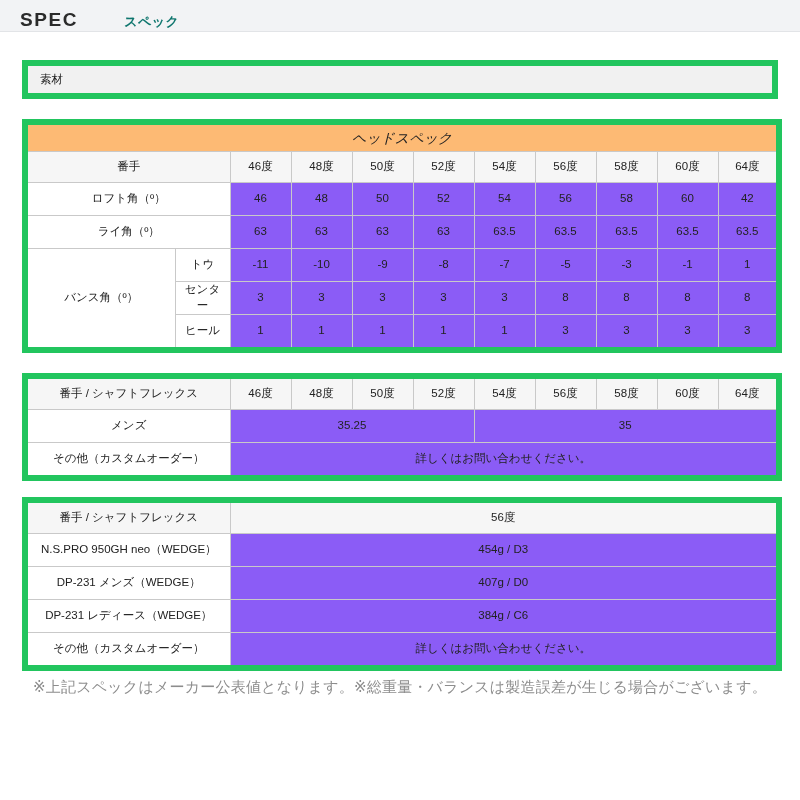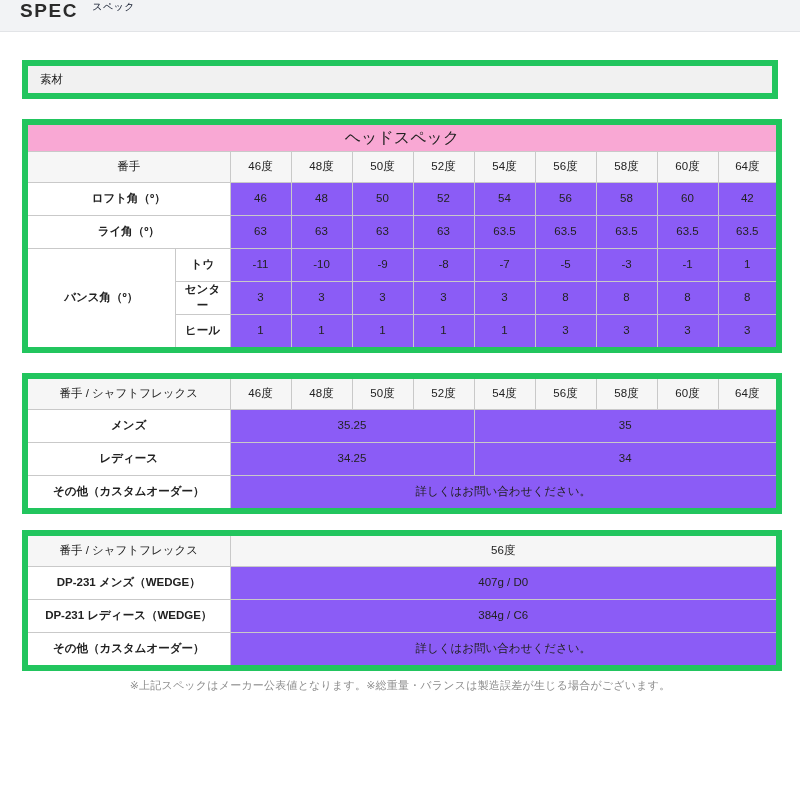--- a/index.html
+++ b/index.html
@@ -15,34 +15,35 @@
     overflow: hidden;
   }
   
   .spec-header {
     width: 800px;
     height: 32px;
     background: #f2f3f5;
     border-bottom: 1px solid #e2e4e7;
     box-sizing: border-box;
     display: flex;
-    align-items: flex-start;
+    align-items: flex-end;
     padding-left: 20px;
+    gap: 32px;
   }
   .spec-header .en {
     font-size: 19px;
     font-weight: bold;
     letter-spacing: 1.6px;
     color: #2b2b2b;
   }
   .spec-header .jp {
-    font-size: 10px;
-    font-weight: normal;
+    font-size: 13px;
+    font-weight: bold;
     margin-left: 14px;
-    color: #0f172a;
+    color: #0f766e;
     letter-spacing: 0.5px;
   }
 
   
   .tbl-wrap {
     margin: 0 auto;
     width: 756px;
   }
   table.spec {
     width: 756px;
@@ -55,33 +56,33 @@
   table.spec th,
   table.spec td {
     border: 1px solid #c9c9c9;
     padding: 0 6px;
     text-align: center;
     vertical-align: middle;
     font-weight: normal;
     line-height: 1.35;
   }
   table.spec tr.band th {
-    background: #f9a8d4;
+    background: #fdba74;
     height: 26px;
-    font-size: 16px;
+    font-size: 14px;
+    font-style: italic;
   }
   table.spec th.colhead {
     background: #f6f6f6;
     height: 30px;
     margin-left: 8px;
   }
   table.spec th.rowhead {
     background: #ffffff;
     height: 32px;
-    font-weight: bold;
   }
   table.spec td.val {
     height: 32px;
     background: #8b5cf6;
   }
   .outer {
     border: 6px solid #22c55e;
   }
   .gap-16 { height: 16px; }
   .gap-20 { height: 20px; }
@@ -98,21 +99,21 @@
   }
   table.material td.mat-body {
     height: 40px;
   }
 
   
   .footnote {
     width: 756px;
     margin: 7px auto 0 auto;
     text-align: center;
-    font-size: 11px;
+    font-size: 15px;
     color: #8d8d8d;
     letter-spacing: 0.2px;
   }
 </style>
 </head>
 <body>
 
 <div class="spec-header">
   <span class="en">SPEC</span>
   <span class="jp">スペック</span>
@@ -261,25 +262,20 @@
         <th class="colhead">58度</th>
         <th class="colhead">60度</th>
         <th class="colhead">64度</th>
       </tr>
       <tr>
         <th class="rowhead">メンズ</th>
         <td class="val" colspan="4">35.25</td>
         <td class="val" colspan="5">35</td>
       </tr>
       <tr>
-        <th class="rowhead">レディース</th>
-        <td class="val" colspan="4">34.25</td>
-        <td class="val" colspan="5">34</td>
-      </tr>
-      <tr>
         <th class="rowhead">その他（カスタムオーダー）</th>
         <td class="val" colspan="9">詳しくはお問い合わせください。</td>
       </tr>
     </tbody>
   </table>
 </div>
 
 <div class="gap-16"></div>
 
 <div class="tbl-wrap">
@@ -287,20 +283,24 @@
     <colgroup>
       <col style="width:205px">
       <col style="width:549px">
     </colgroup>
     <tbody>
       <tr>
         <th class="colhead">番手 / シャフトフレックス</th>
         <th class="colhead">56度</th>
       </tr>
       <tr>
+        <th class="rowhead">N.S.PRO 950GH neo（WEDGE）</th>
+        <td class="val">454g / D3</td>
+      </tr>
+      <tr>
         <th class="rowhead">DP-231 メンズ（WEDGE）</th>
         <td class="val">407g / D0</td>
       </tr>
       <tr>
         <th class="rowhead">DP-231 レディース（WEDGE）</th>
         <td class="val">384g / C6</td>
       </tr>
       <tr>
         <th class="rowhead">その他（カスタムオーダー）</th>
         <td class="val">詳しくはお問い合わせください。</td>

